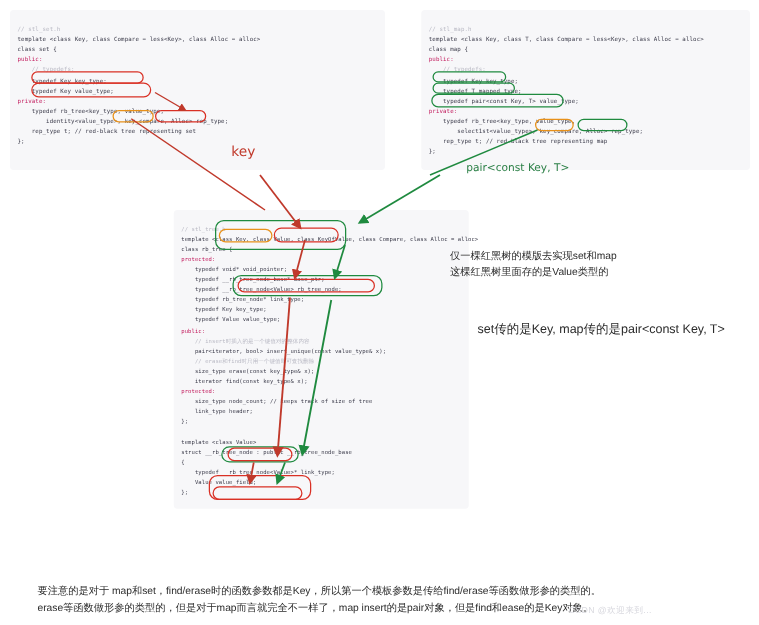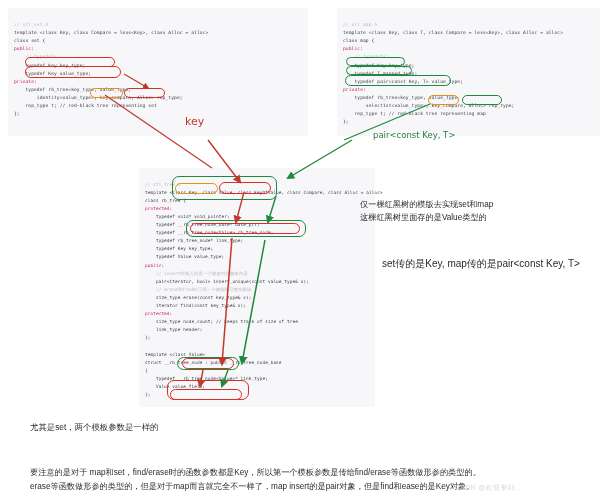--- a/index.html
+++ b/index.html
@@ -153,21 +153,20 @@
 
   <div id="note-right">
     <div>仅一棵红黑树的模版去实现set和map</div>
     <div>这棵红黑树里面存的是Value类型的</div>
   </div>
   <div id="note-right2">
     <div>set传的是Key,  map传的是pair&lt;const Key, T&gt;</div>
   </div>
 
   <div id="note-bottom">
-    <div>尤其是set，两个模板参数是一样的</div>
   </div>
   <div id="note-bottom2">
     <div>要注意的是对于 map和set，find/erase时的函数参数都是Key，所以第一个模板参数是传给find/erase等函数做形参的类型的。</div>
     <div>erase等函数做形参的类型的，但是对于map而言就完全不一样了，map insert的是pair对象，但是find和ease的是Key对象。</div>
   </div>
 
   <div id="watermark">CSDN @欢迎来到...</div>
 </div>
 
 </body></html>

